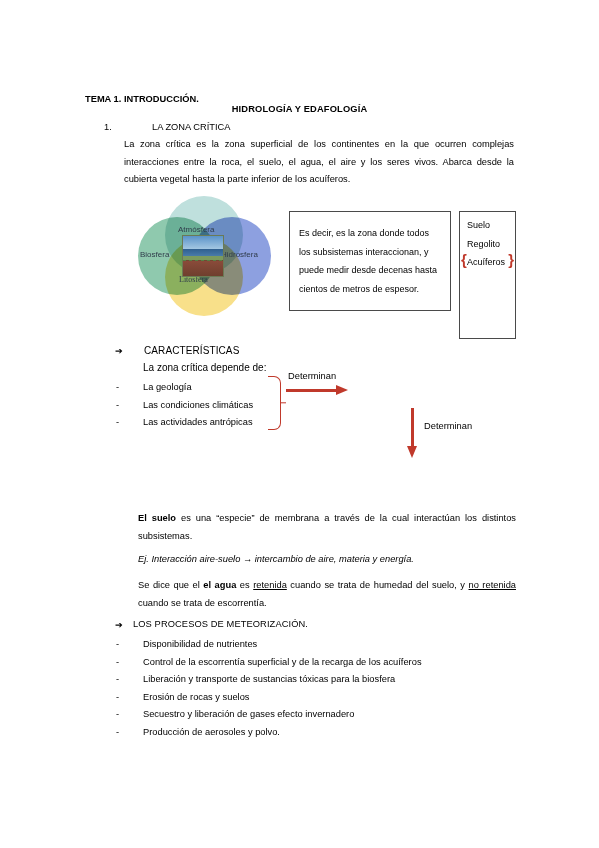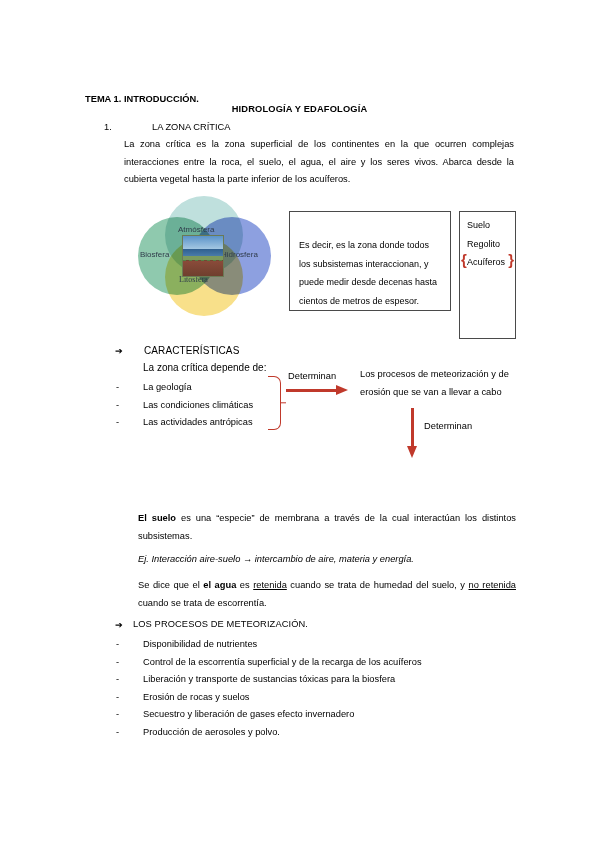--- a/index.html
+++ b/index.html
@@ -141,21 +141,21 @@
   }
 
   
   .tbox {
     position: absolute;
     border: 1px solid #4a4a4a;
     box-sizing: border-box;
     background: #ffffff;
     font-size: 9px;
     line-height: 18.5px;
-    padding: 24px 9px;
+    padding: 12px 9px;
   }
   .box-esdecir {
     top: 211px; left: 289px;
     width: 162px; height: 100px;
   }
   .box-capas {
     top: 211px; left: 459px;
     width: 57px; height: 128px;
     padding: 4px 7px;
   }
@@ -374,21 +374,20 @@
   </div>
 
   <div class="cause-brace"></div>
 
   <div class="lbl-det-h">Determinan</div>
   <div class="arrow-h">
     <div class="shaft"></div>
     <div class="head"></div>
   </div>
 
-  <div class="proc-text">Los procesos de meteorización y de erosión que se van a llevar a cabo</div>
 
   <div class="arrow-v">
     <div class="shaft"></div>
     <div class="head"></div>
   </div>
   <div class="lbl-det-v">Determinan</div>
 
 
   <div class="para p-suelo">
     <b class="bold">El suelo</b><span> es una “especie” de membrana a través de la cual interactúan los distintos subsistemas.</span>

